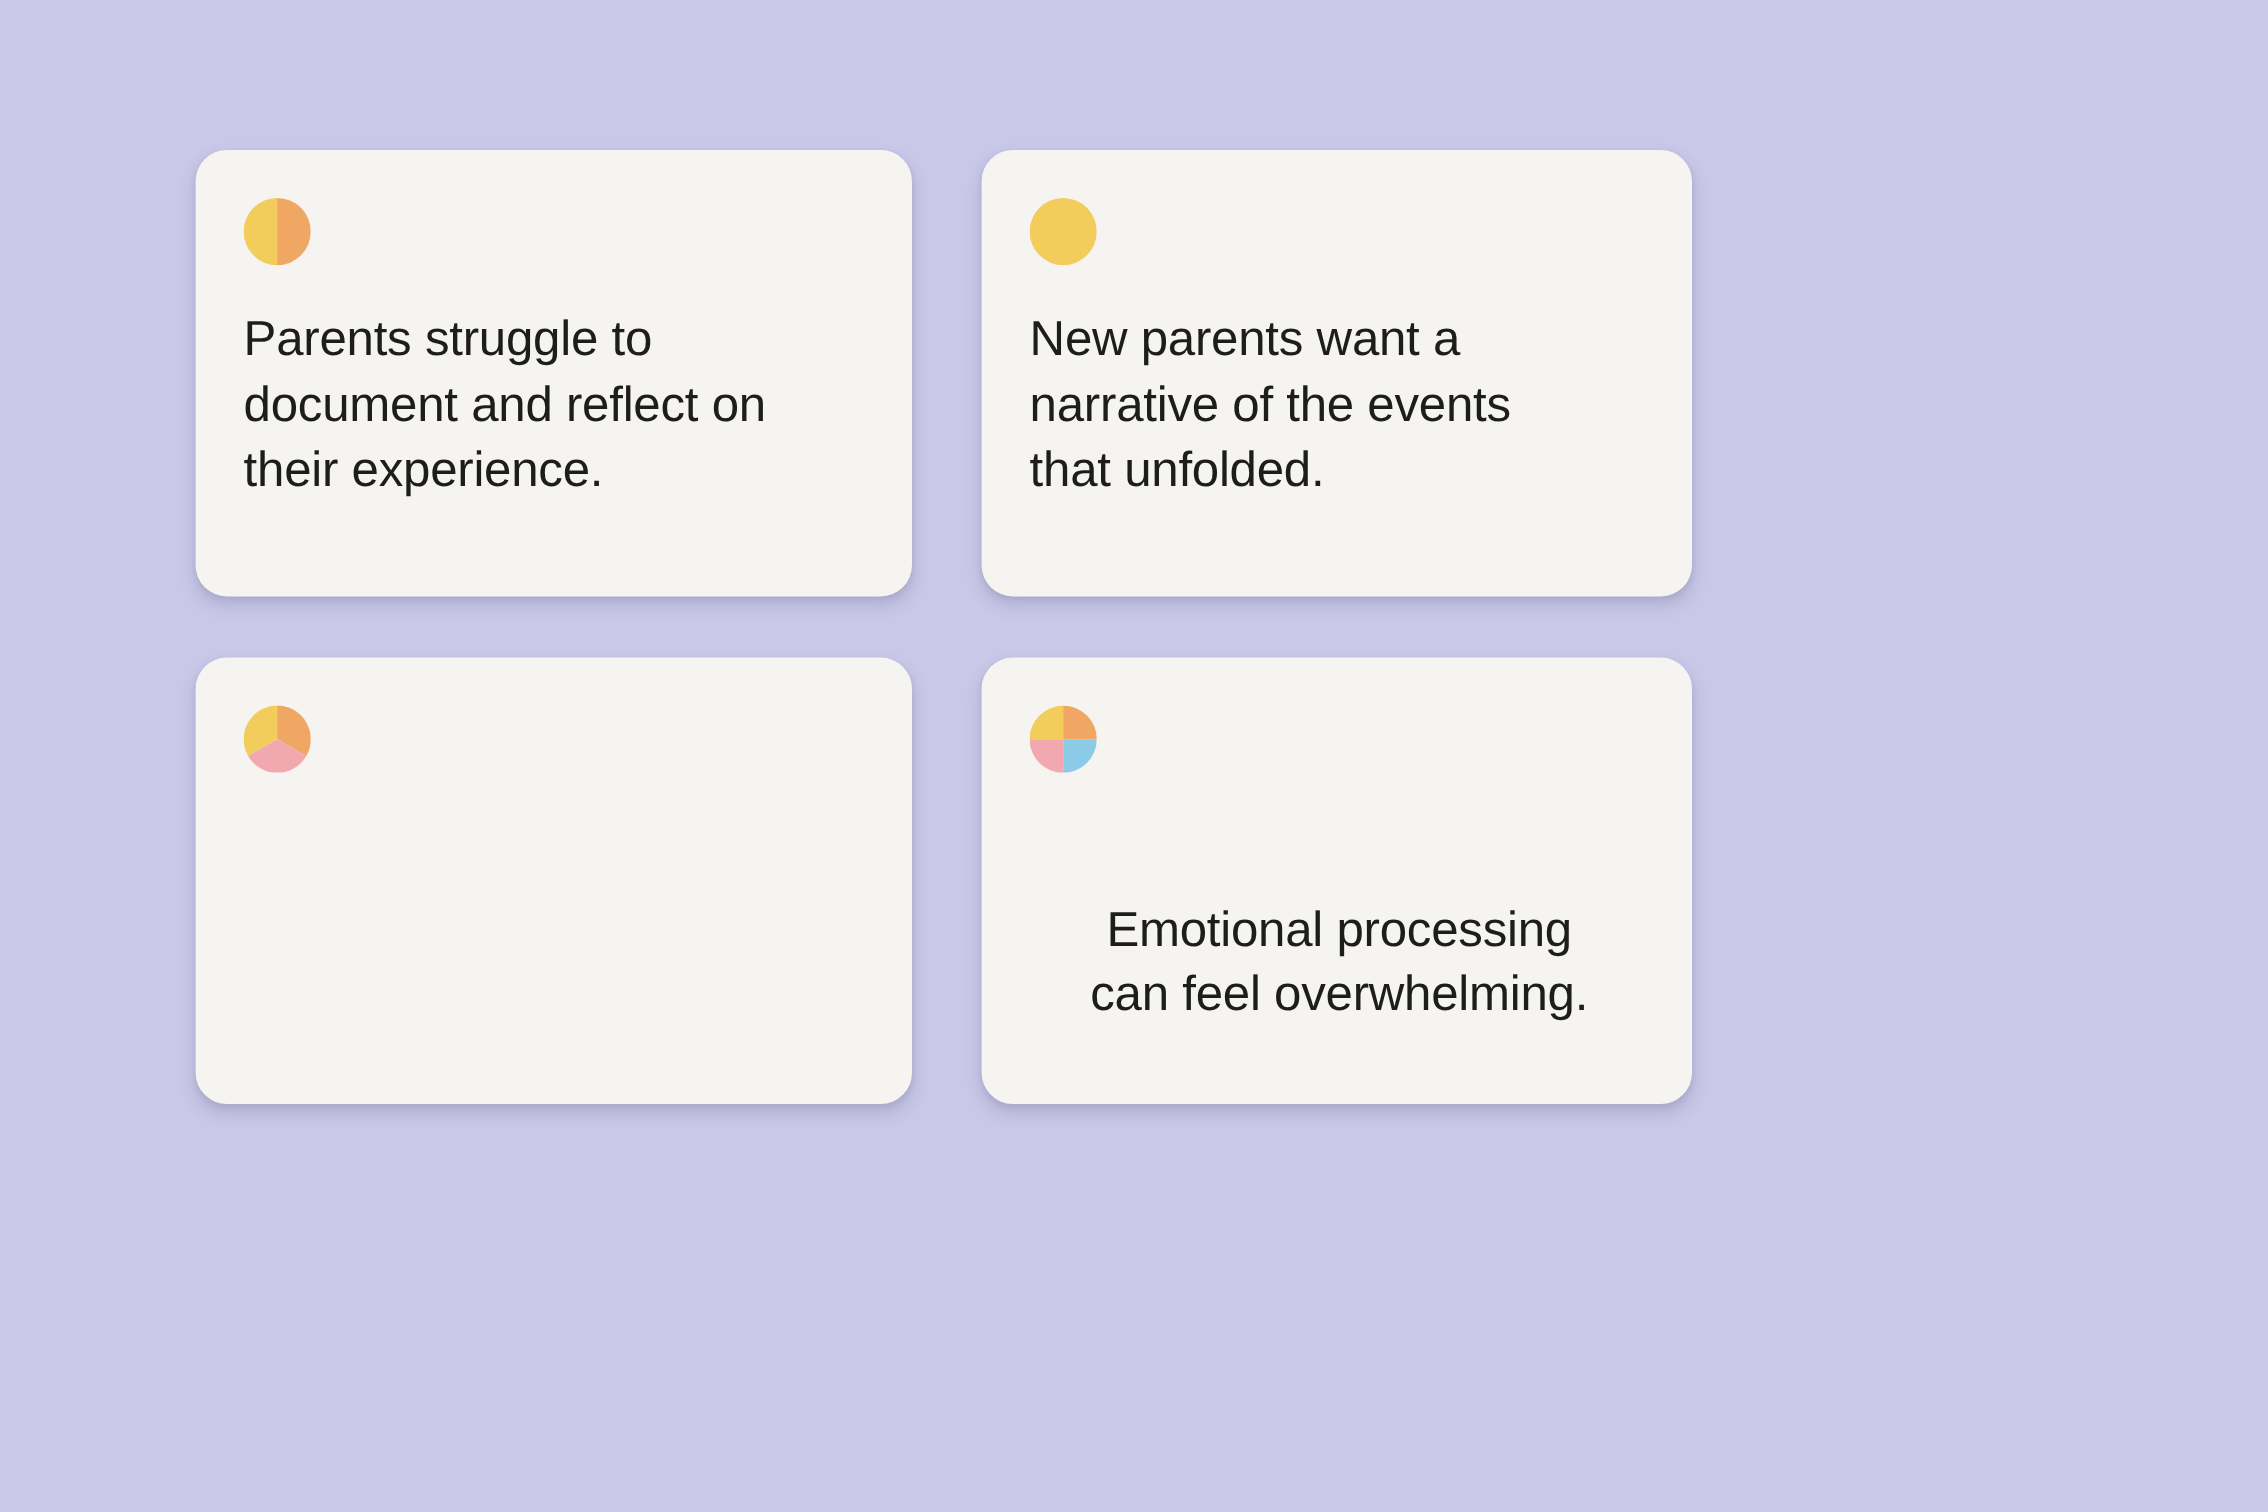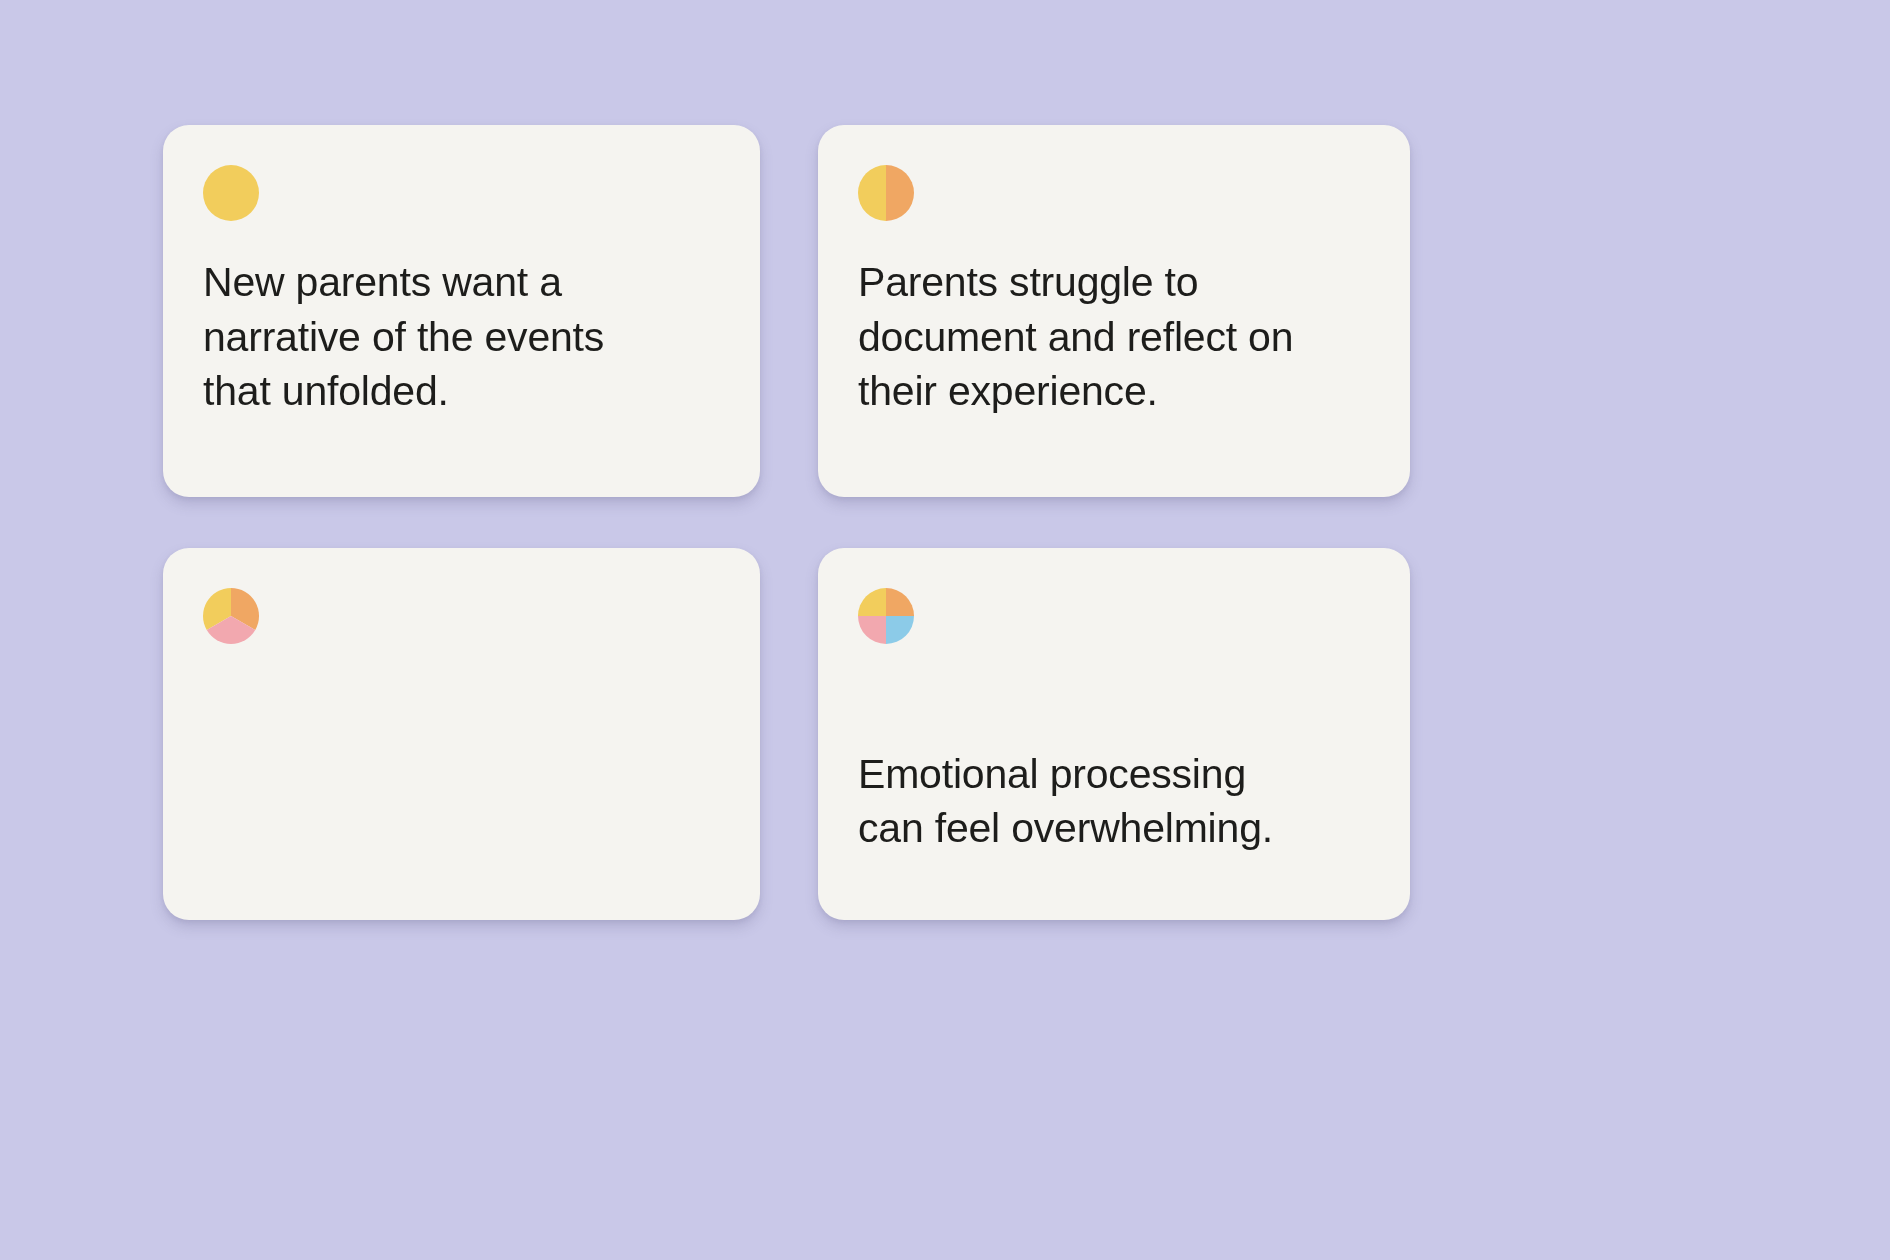--- a/index.html
+++ b/index.html
@@ -76,53 +76,53 @@
     letter-spacing: -0.2px;
     color: #1d1d1b;
     font-weight: 400;
     white-space: pre-line;
   }
 
   
   .card--c1 .card-text { margin-bottom: 40px; }
   .card--c2 .card-text { margin-bottom: 40px; }
   .card--c3 .card-text { margin-bottom: 30px; }
-  .card--c4 .card-text { margin-bottom: 26px; }
+  .card--c4 .card-text { margin-bottom: 26px; text-align: center; }
 </style>
 </head>
 <body>
 
 <div class="board">
 
   <div class="card-grid">
-
-    <div class="card card--c1">
-      <div class="card-inner">
-        <div class="card-icon">
-          <svg viewBox="0 0 56 56" xmlns="http://www.w3.org/2000/svg">
-            <circle cx="28" cy="28" r="28" fill="#f2cd5c"></circle>
-          </svg>
-        </div>
-        <div class="card-text">New parents want a
-narrative of the events
-that unfolded.</div>
-      </div>
-    </div>
 
     <div class="card card--c2">
       <div class="card-inner">
         <div class="card-icon">
           <svg viewBox="0 0 56 56" xmlns="http://www.w3.org/2000/svg">
             <path d="M28 0 A28 28 0 0 0 28 56 Z" fill="#f2cd5c"></path>
             <path d="M28 0 A28 28 0 0 1 28 56 Z" fill="#f0a763"></path>
           </svg>
         </div>
         <div class="card-text">Parents struggle to
 document and reflect on
 their experience.</div>
+      </div>
+    </div>
+
+    <div class="card card--c1">
+      <div class="card-inner">
+        <div class="card-icon">
+          <svg viewBox="0 0 56 56" xmlns="http://www.w3.org/2000/svg">
+            <circle cx="28" cy="28" r="28" fill="#f2cd5c"></circle>
+          </svg>
+        </div>
+        <div class="card-text">New parents want a
+narrative of the events
+that unfolded.</div>
       </div>
     </div>
 
     <div class="card card--c3">
       <div class="card-inner">
         <div class="card-icon">
           <svg viewBox="0 0 56 56" xmlns="http://www.w3.org/2000/svg">
 
             <path d="M28 28 L 3.76 42 A28 28 0 0 1 28 0 Z" fill="#f2cd5c"></path>
 

